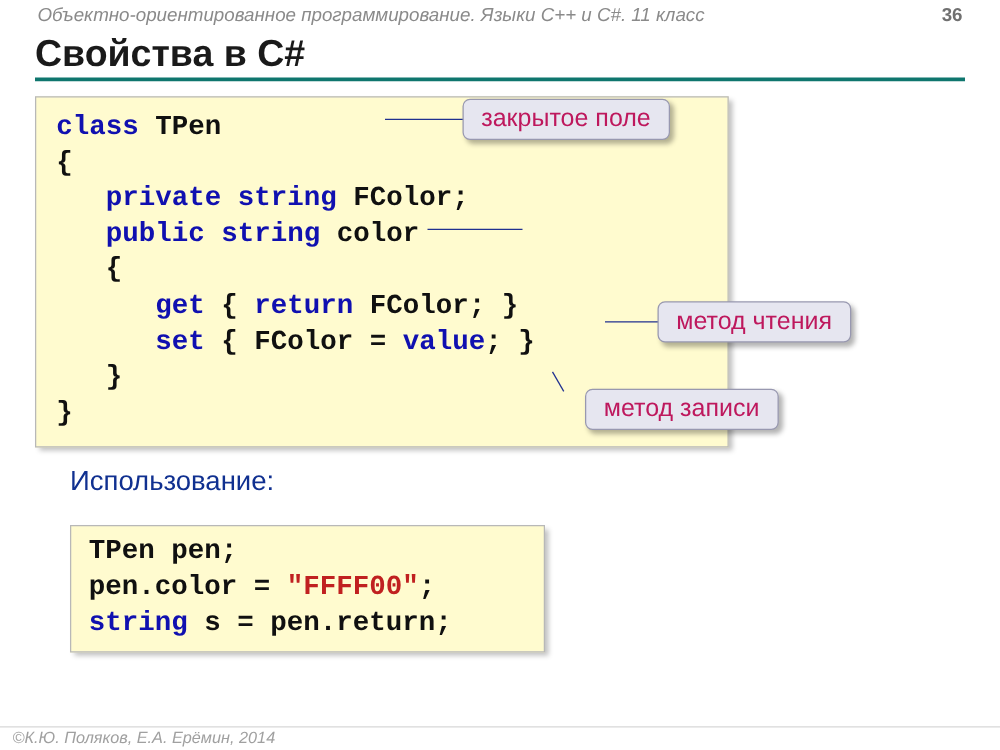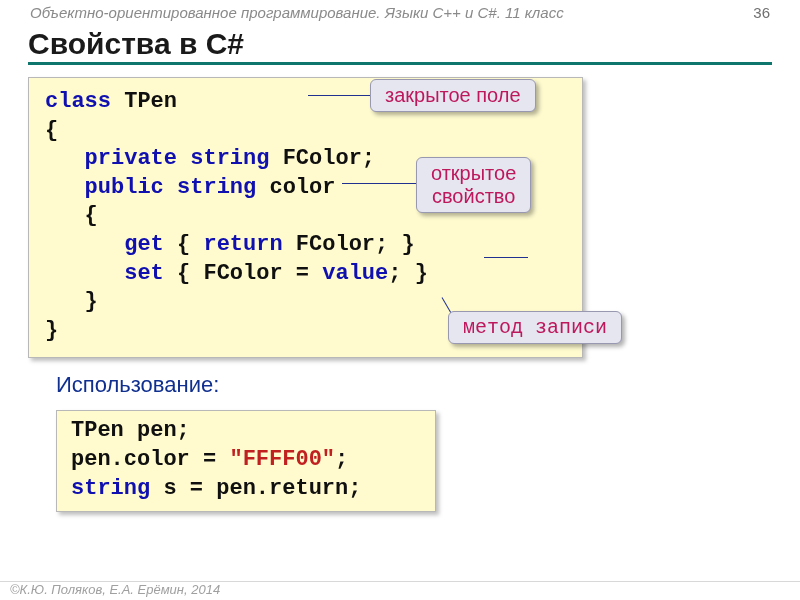--- a/index.html
+++ b/index.html
@@ -15,21 +15,21 @@
   .header {
     display: flex;
     align-items: baseline;
     padding: 4px 30px 2px 30px;
     font-style: italic;
     color: #8a8a8a;
     font-size: 15px;
     gap: 44px;
   }
   .hdr-title { flex: 1; }
-  .hdr-page  { font-weight: normal; color: #707070; font-style: normal; }
+  .hdr-page  { font-weight: bold; color: #707070; font-style: normal; }
   .title-wrap { padding: 4px 28px 0 28px; }
   .slide-title {
     font-size: 30px;
     font-weight: bold;
     color: #1a1a1a;
     padding-bottom: 1px;
     border-bottom: 3px solid #0f766e;
   }
   .content { position: relative; padding: 12px 28px 0 28px; }
   .codebox {
@@ -58,21 +58,21 @@
     color: #be185d;
     text-align: center;
   }
   .lead {
     position: absolute;
     border-top: 1.5px solid #203090;
   }
   .usage-label {
     color: #103090;
     font-size: 22px;
-    margin: 14px 0 12px 28px;
+    margin: 14px 0 22px 28px;
   }
   .footer {
     position: absolute;
     left: 0; right: 0; bottom: 3px;
     padding: 0 10px;
     display: flex;
     justify-content: space-between;
     font-style: italic;
     color: #a0a0a0;
     font-size: 13px;
@@ -100,29 +100,26 @@
 <span>   {</span>
 <span class="kw">      get</span><span> { </span><span class="kw">return</span><span> FColor; }</span>
 <span class="kw">      set</span><span> { FColor = </span><span class="kw">value</span><span>; }</span>
 <span>   }</span>
 <span>}</span></div>
 
   <div class="lead" style="left:308px; top:30px; width:64px;"></div>
   <div class="callout" style="left:370px; top:14px;">закрытое поле</div>
 
   <div class="lead" style="left:342px; top:118px; width:76px;"></div>
-  <div class="callout" style="left:416px; top:92px; line-height:1.15;">
-    <div>открытое</div>
-    <div>свойство</div>
-  </div>
 
   <div class="lead" style="left:484px; top:192px; width:44px;"></div>
+  <div class="callout" style="left:526px; top:176px;">метод чтения</div>
 
   <div class="lead" style="left:442px; top:232px; width:18px; transform:rotate(60deg); transform-origin:left center;"></div>
-  <div class="callout" style="left:448px; top:246px;font-family:Liberation Mono, monospace;">метод записи</div>
+  <div class="callout" style="left:468px; top:246px;">метод записи</div>
 
   <div class="usage-label">Использование:</div>
 
   <div class="codebox small"><span>TPen pen;</span>
 <span>pen.color = </span><span class="str">"FFFF00"</span><span>;</span>
 <span class="kw">string</span><span> s = pen.return;</span></div>
 
 </div>
 
 <div class="footer">

